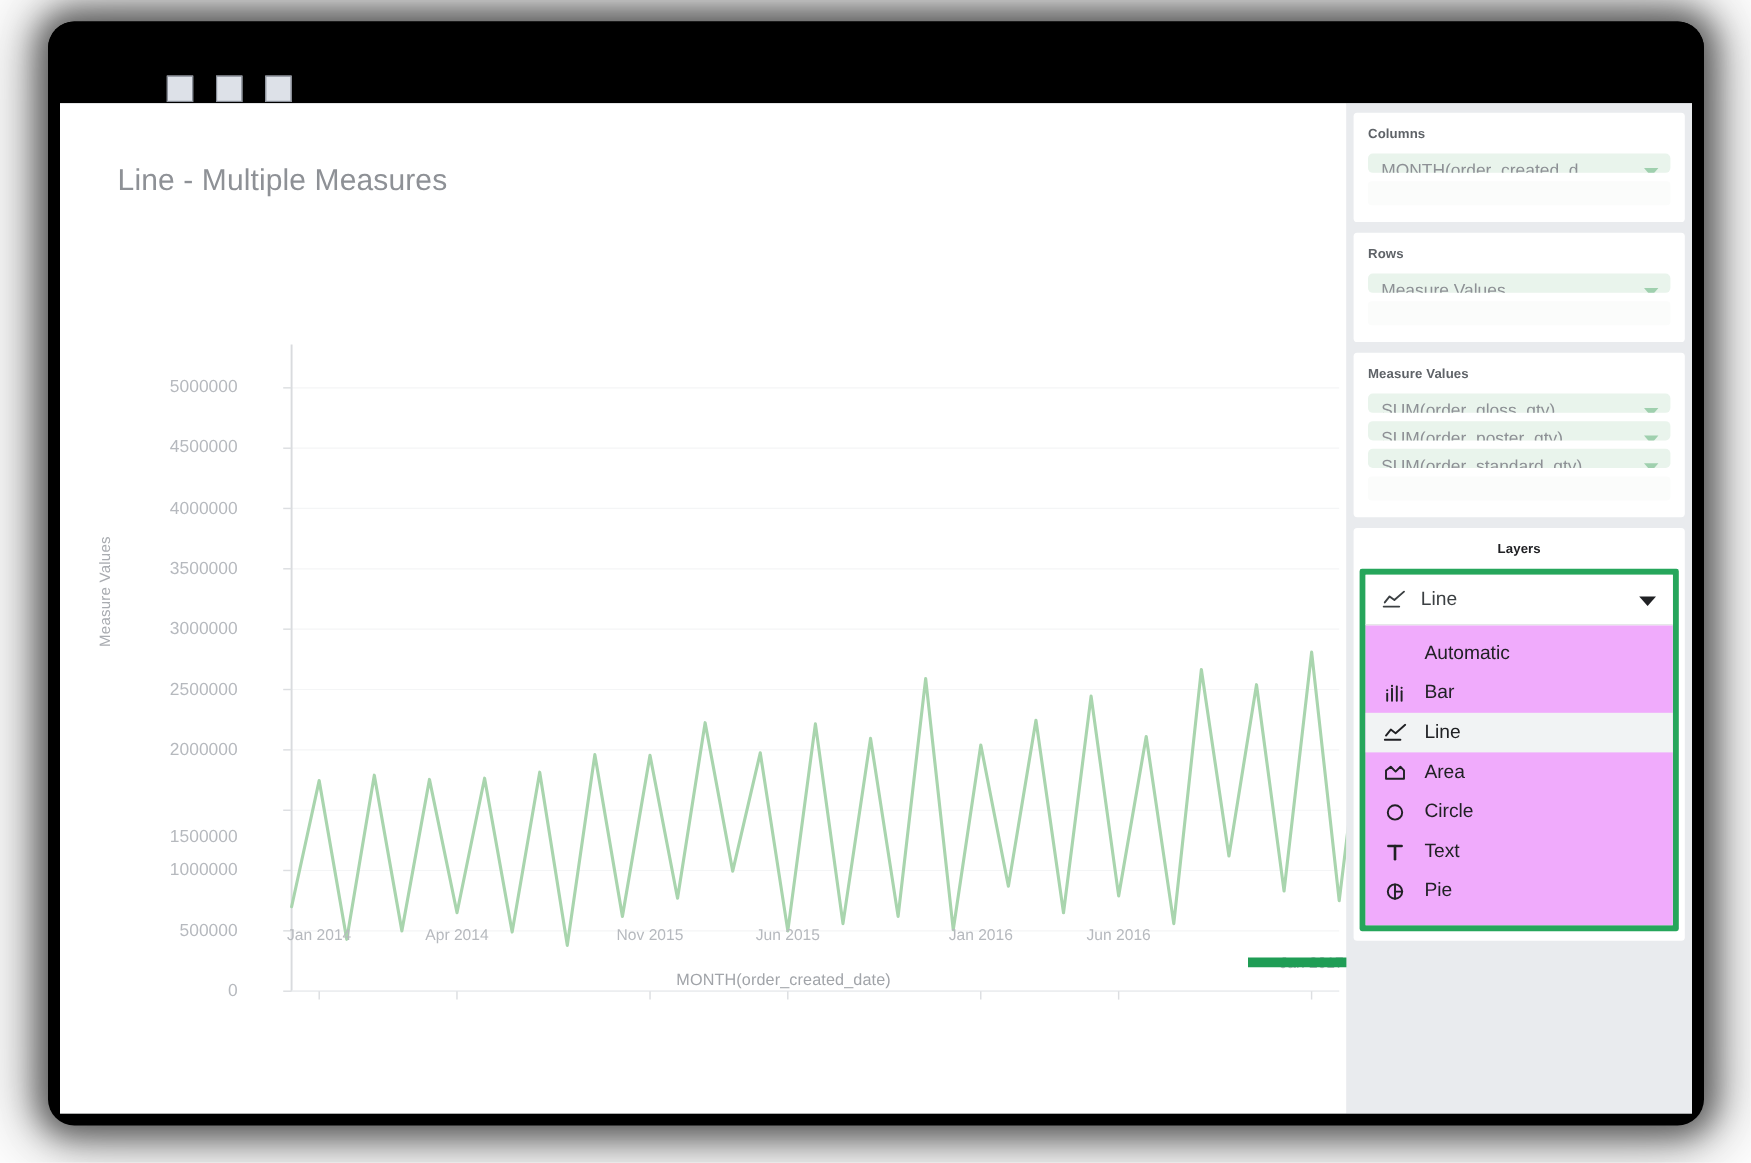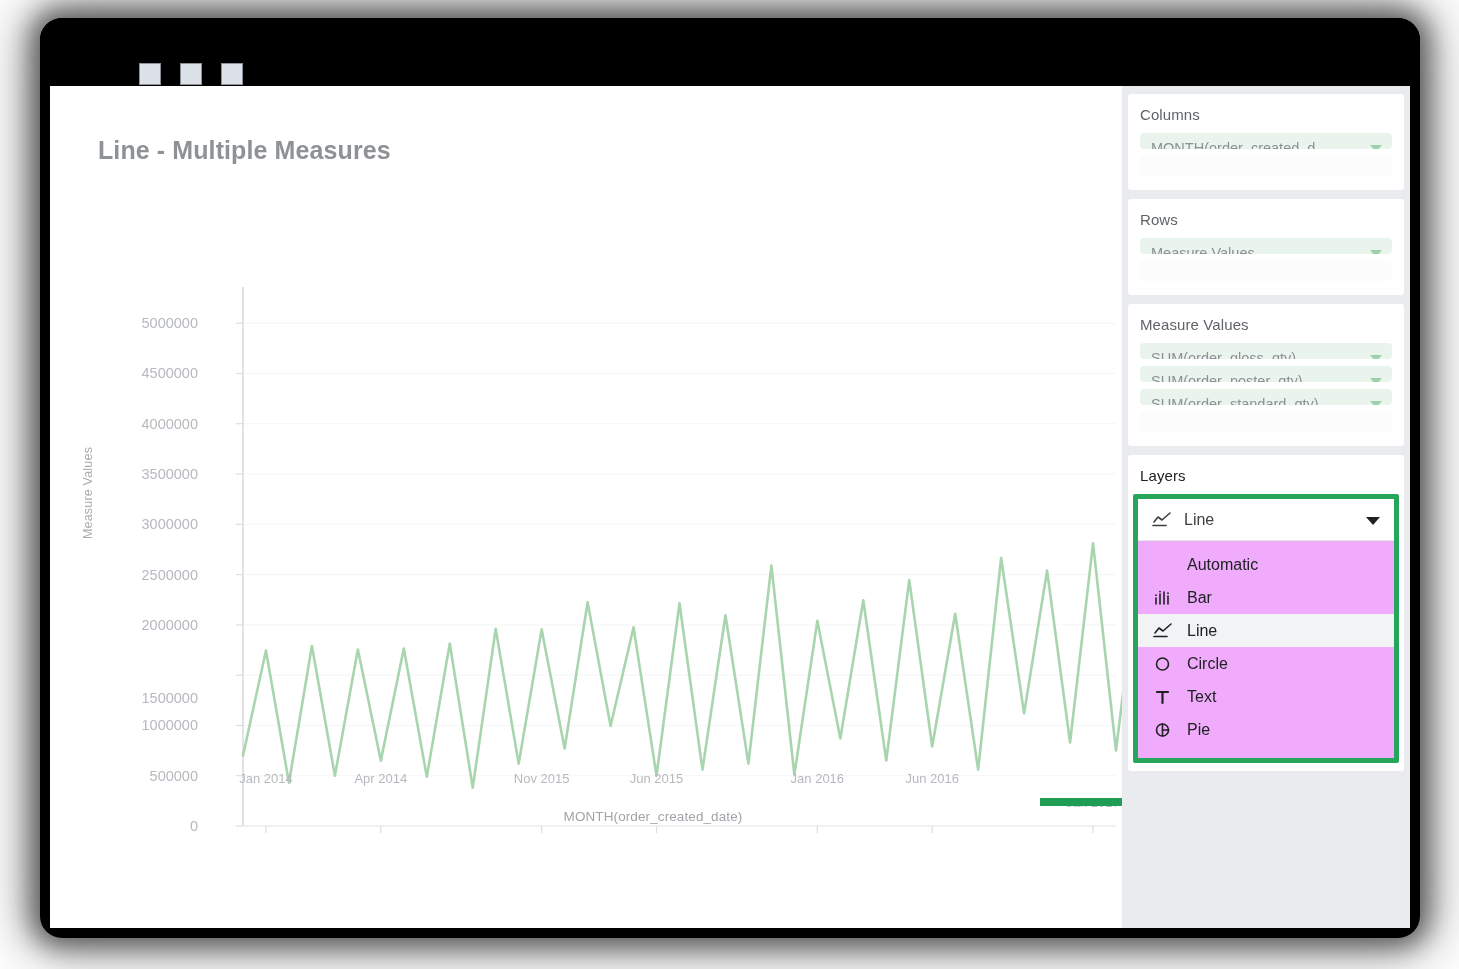--- a/index.html
+++ b/index.html
@@ -54,21 +54,20 @@
     width: 1072px; height: 842px;
     background: #ffffff;
   }
   .chart-title {
     position: absolute;
     left: 48px; top: 50px;
     font-size: 25px;
     color: #8e9196;
     letter-spacing: .1px;
     white-space: nowrap;
-    font-weight: bold;
   }
   .plot-wrap { position: absolute; left: 0; top: 0; width: 1072px; height: 842px; }
   .ylabel-axis {
     position: absolute;
     left: -32px; top: 400px;
     width: 140px;
     transform: rotate(-90deg);
     transform-origin: center center;
     text-align: center;
     font-size: 12.5px;
@@ -117,23 +116,23 @@
     padding: 8px 6px;
   }
   .card {
     background: #ffffff;
     border-radius: 3px;
     margin-bottom: 9px;
     padding: 12px 12px 14px 12px;
     position: relative;
   }
   .card-title {
-    font-size: 15px;
+    font-size: 11px;
     color: #5f6368;
-    font-weight: 400;
+    font-weight: 700;
     margin-bottom: 10px;
     letter-spacing: .1px;
   }
   .card-title.dark { color: #202124; }
   .pill {
     position: relative;
     background: #e9f4ec;
     border-radius: 4px;
     height: 16px;
     line-height: 30px;
@@ -147,21 +146,21 @@
   .pill .caret {
     position: absolute; right: 10px; top: 12px;
     width: 0; height: 0;
     border-left: 6px solid transparent;
     border-right: 6px solid transparent;
     border-top: 7px solid #9fd0ae;
   }
   .dropzone { height: 20px; background: #fbfcfb; border-radius: 3px; margin-top: 2px; }
 
   
-  .layers-card { padding-bottom: 16px; }
+  .layers-card { padding-bottom: 16px; text-align: center; }
   .highlight-box {
     border: 5px solid #26a65b;
     border-radius: 2px;
     background: #ffffff;
     margin: 0 -7px -8px -7px;
   }
   .select-row {
     height: 42px;
     display: flex; align-items: center;
     padding: 0 12px 0 14px;
@@ -357,20 +356,28 @@
                     <svg width="20" height="16" viewBox="0 0 20 16">
         <polyline points="2,10 6,5 10,8 18,1" stroke="#202124" fill="none" stroke-width="1.6" stroke-linecap="round" stroke-linejoin="round"></polyline>
         <line x1="1" y1="13.5" x2="14" y2="13.5" stroke="#202124" fill="none" stroke-width="1.6" stroke-linecap="round" stroke-linejoin="round"></line>
       </svg>
                   </span>
                   <span class="mi-label">Line</span>
                 </div>
                 <div class="menu-item">
                   <span class="mi-icon">
                     <svg width="20" height="16" viewBox="0 0 20 16">
+        <path d="M2 13 L2 6 L6 3 L10 7 L14 3 L17 6 L17 13 Z" stroke="#202124" fill="none" stroke-width="1.6" stroke-linecap="round" stroke-linejoin="round"></path>
+      </svg>
+                  </span>
+                  <span class="mi-label">Area</span>
+                </div>
+                <div class="menu-item">
+                  <span class="mi-icon">
+                    <svg width="20" height="16" viewBox="0 0 20 16">
         <circle cx="9.5" cy="8" r="6" stroke="#202124" fill="none" stroke-width="1.6" stroke-linecap="round" stroke-linejoin="round"></circle>
       </svg>
                   </span>
                   <span class="mi-label">Circle</span>
                 </div>
                 <div class="menu-item">
                   <span class="mi-icon">
                     <svg width="20" height="16" viewBox="0 0 20 16">
         <line x1="4" y1="3" x2="15" y2="3" stroke="#202124" stroke-width="2.2" stroke-linecap="round"></line>
         <line x1="9.5" y1="3" x2="9.5" y2="14" stroke="#202124" stroke-width="2.2" stroke-linecap="round"></line>

